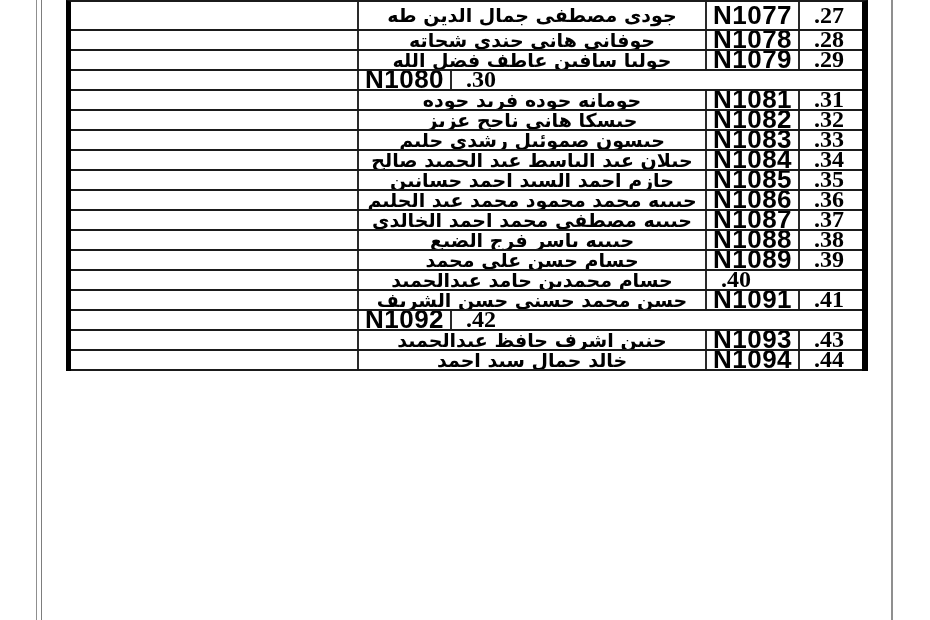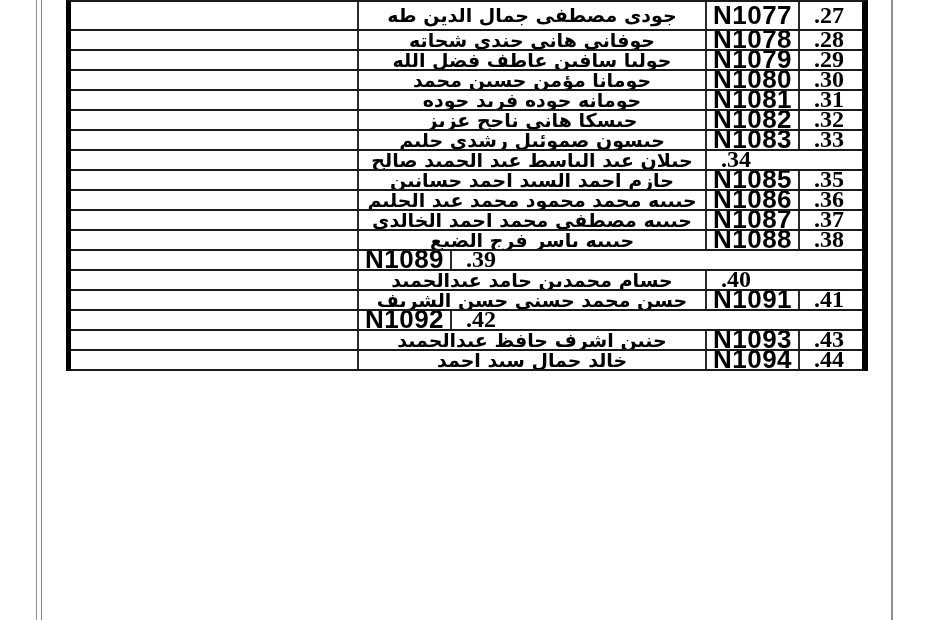--- a/index.html
+++ b/index.html
@@ -121,21 +121,20 @@
 
     <div class="row">
       <div class="cell cell-sig"></div>
       <div class="cell cell-name">جوليا سافين عاطف فضل الله</div>
       <div class="cell cell-code">N1079</div>
       <div class="cell cell-num">.29</div>
     </div>
 
     <div class="row">
       <div class="cell cell-sig"></div>
-      <div class="cell cell-name">جومانا مؤمن حسين محمد</div>
       <div class="cell cell-code">N1080</div>
       <div class="cell cell-num">.30</div>
     </div>
 
     <div class="row">
       <div class="cell cell-sig"></div>
       <div class="cell cell-name">جومانه جوده فريد جوده</div>
       <div class="cell cell-code">N1081</div>
       <div class="cell cell-num">.31</div>
     </div>
@@ -150,20 +149,21 @@
     <div class="row">
       <div class="cell cell-sig"></div>
       <div class="cell cell-name">جيسون صموئيل رشدى حليم</div>
       <div class="cell cell-code">N1083</div>
       <div class="cell cell-num">.33</div>
     </div>
 
     <div class="row">
       <div class="cell cell-sig"></div>
       <div class="cell cell-name">جيلان عبد الباسط عبد الحميد صالح</div>
+      <div class="cell cell-code">N1084</div>
       <div class="cell cell-num">.34</div>
     </div>
 
     <div class="row">
       <div class="cell cell-sig"></div>
       <div class="cell cell-name">حازم احمد السيد احمد حسانين</div>
       <div class="cell cell-code">N1085</div>
       <div class="cell cell-num">.35</div>
     </div>
 
@@ -183,20 +183,21 @@
 
     <div class="row">
       <div class="cell cell-sig"></div>
       <div class="cell cell-name">حبيبه ياسر فرج الضبع</div>
       <div class="cell cell-code">N1088</div>
       <div class="cell cell-num">.38</div>
     </div>
 
     <div class="row">
       <div class="cell cell-sig"></div>
+      <div class="cell cell-name">حسام حسن على محمد</div>
       <div class="cell cell-code">N1089</div>
       <div class="cell cell-num">.39</div>
     </div>
 
     <div class="row">
       <div class="cell cell-sig"></div>
       <div class="cell cell-name">حسام محمدين حامد عبدالحميد</div>
       <div class="cell cell-num">.40</div>
     </div>
 

